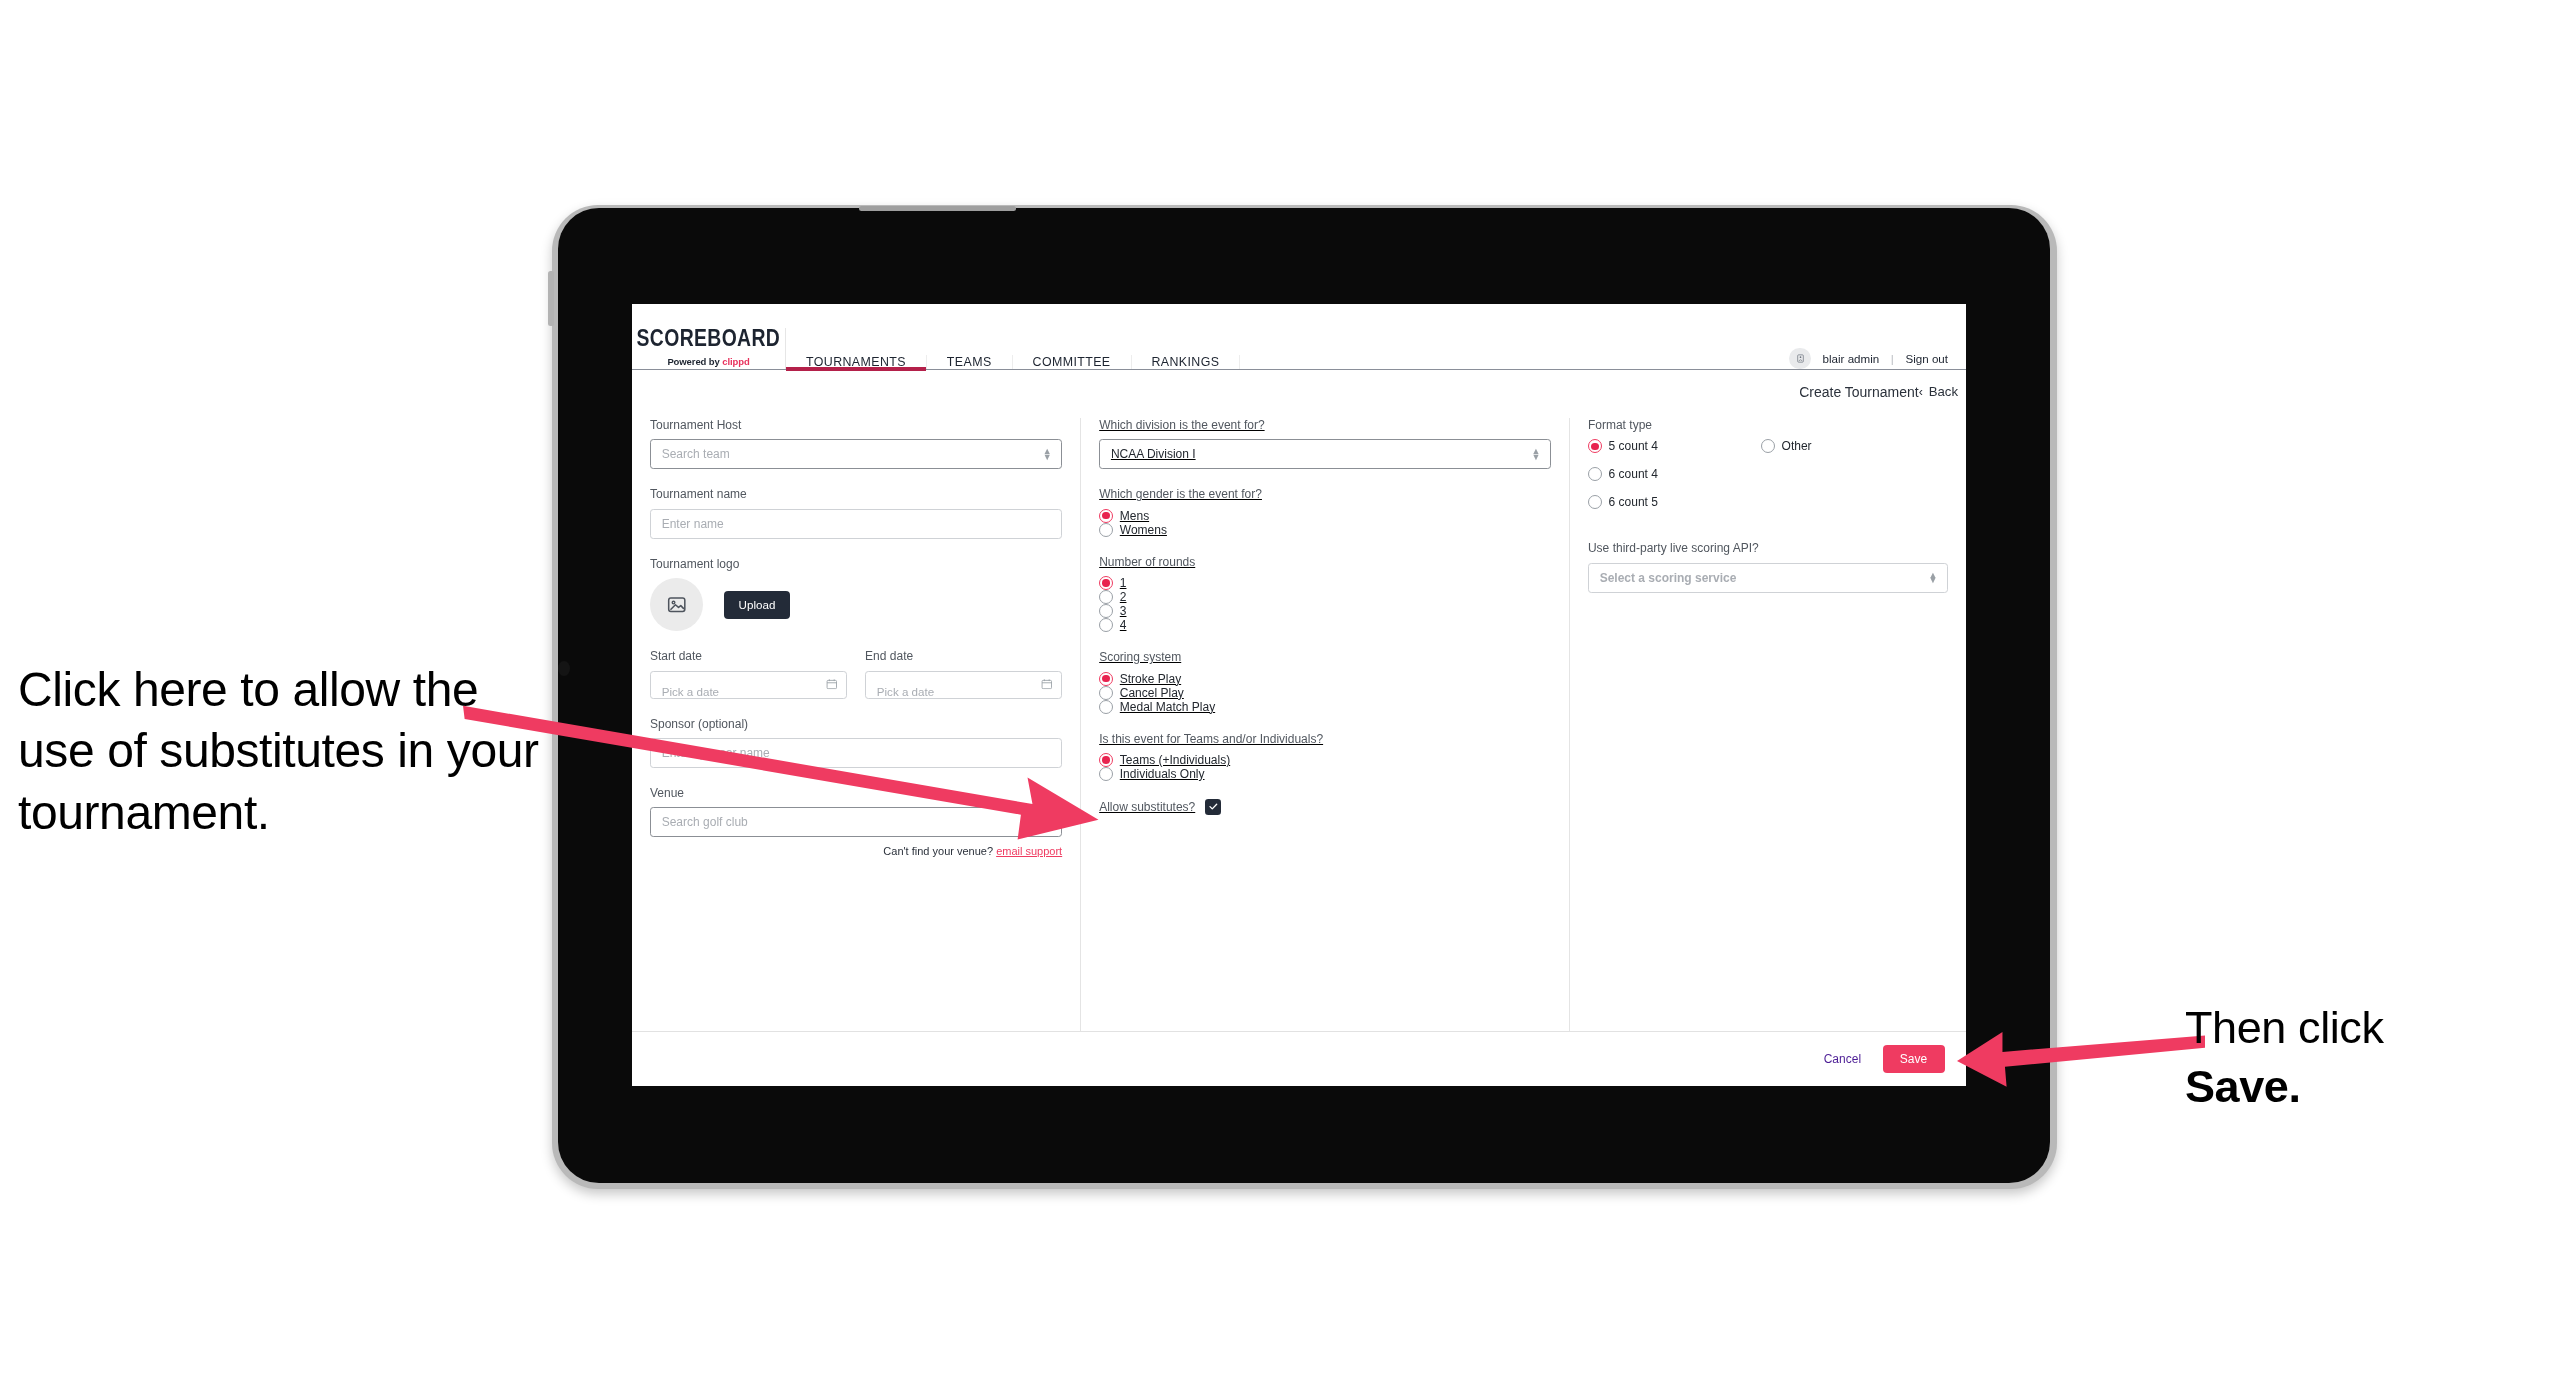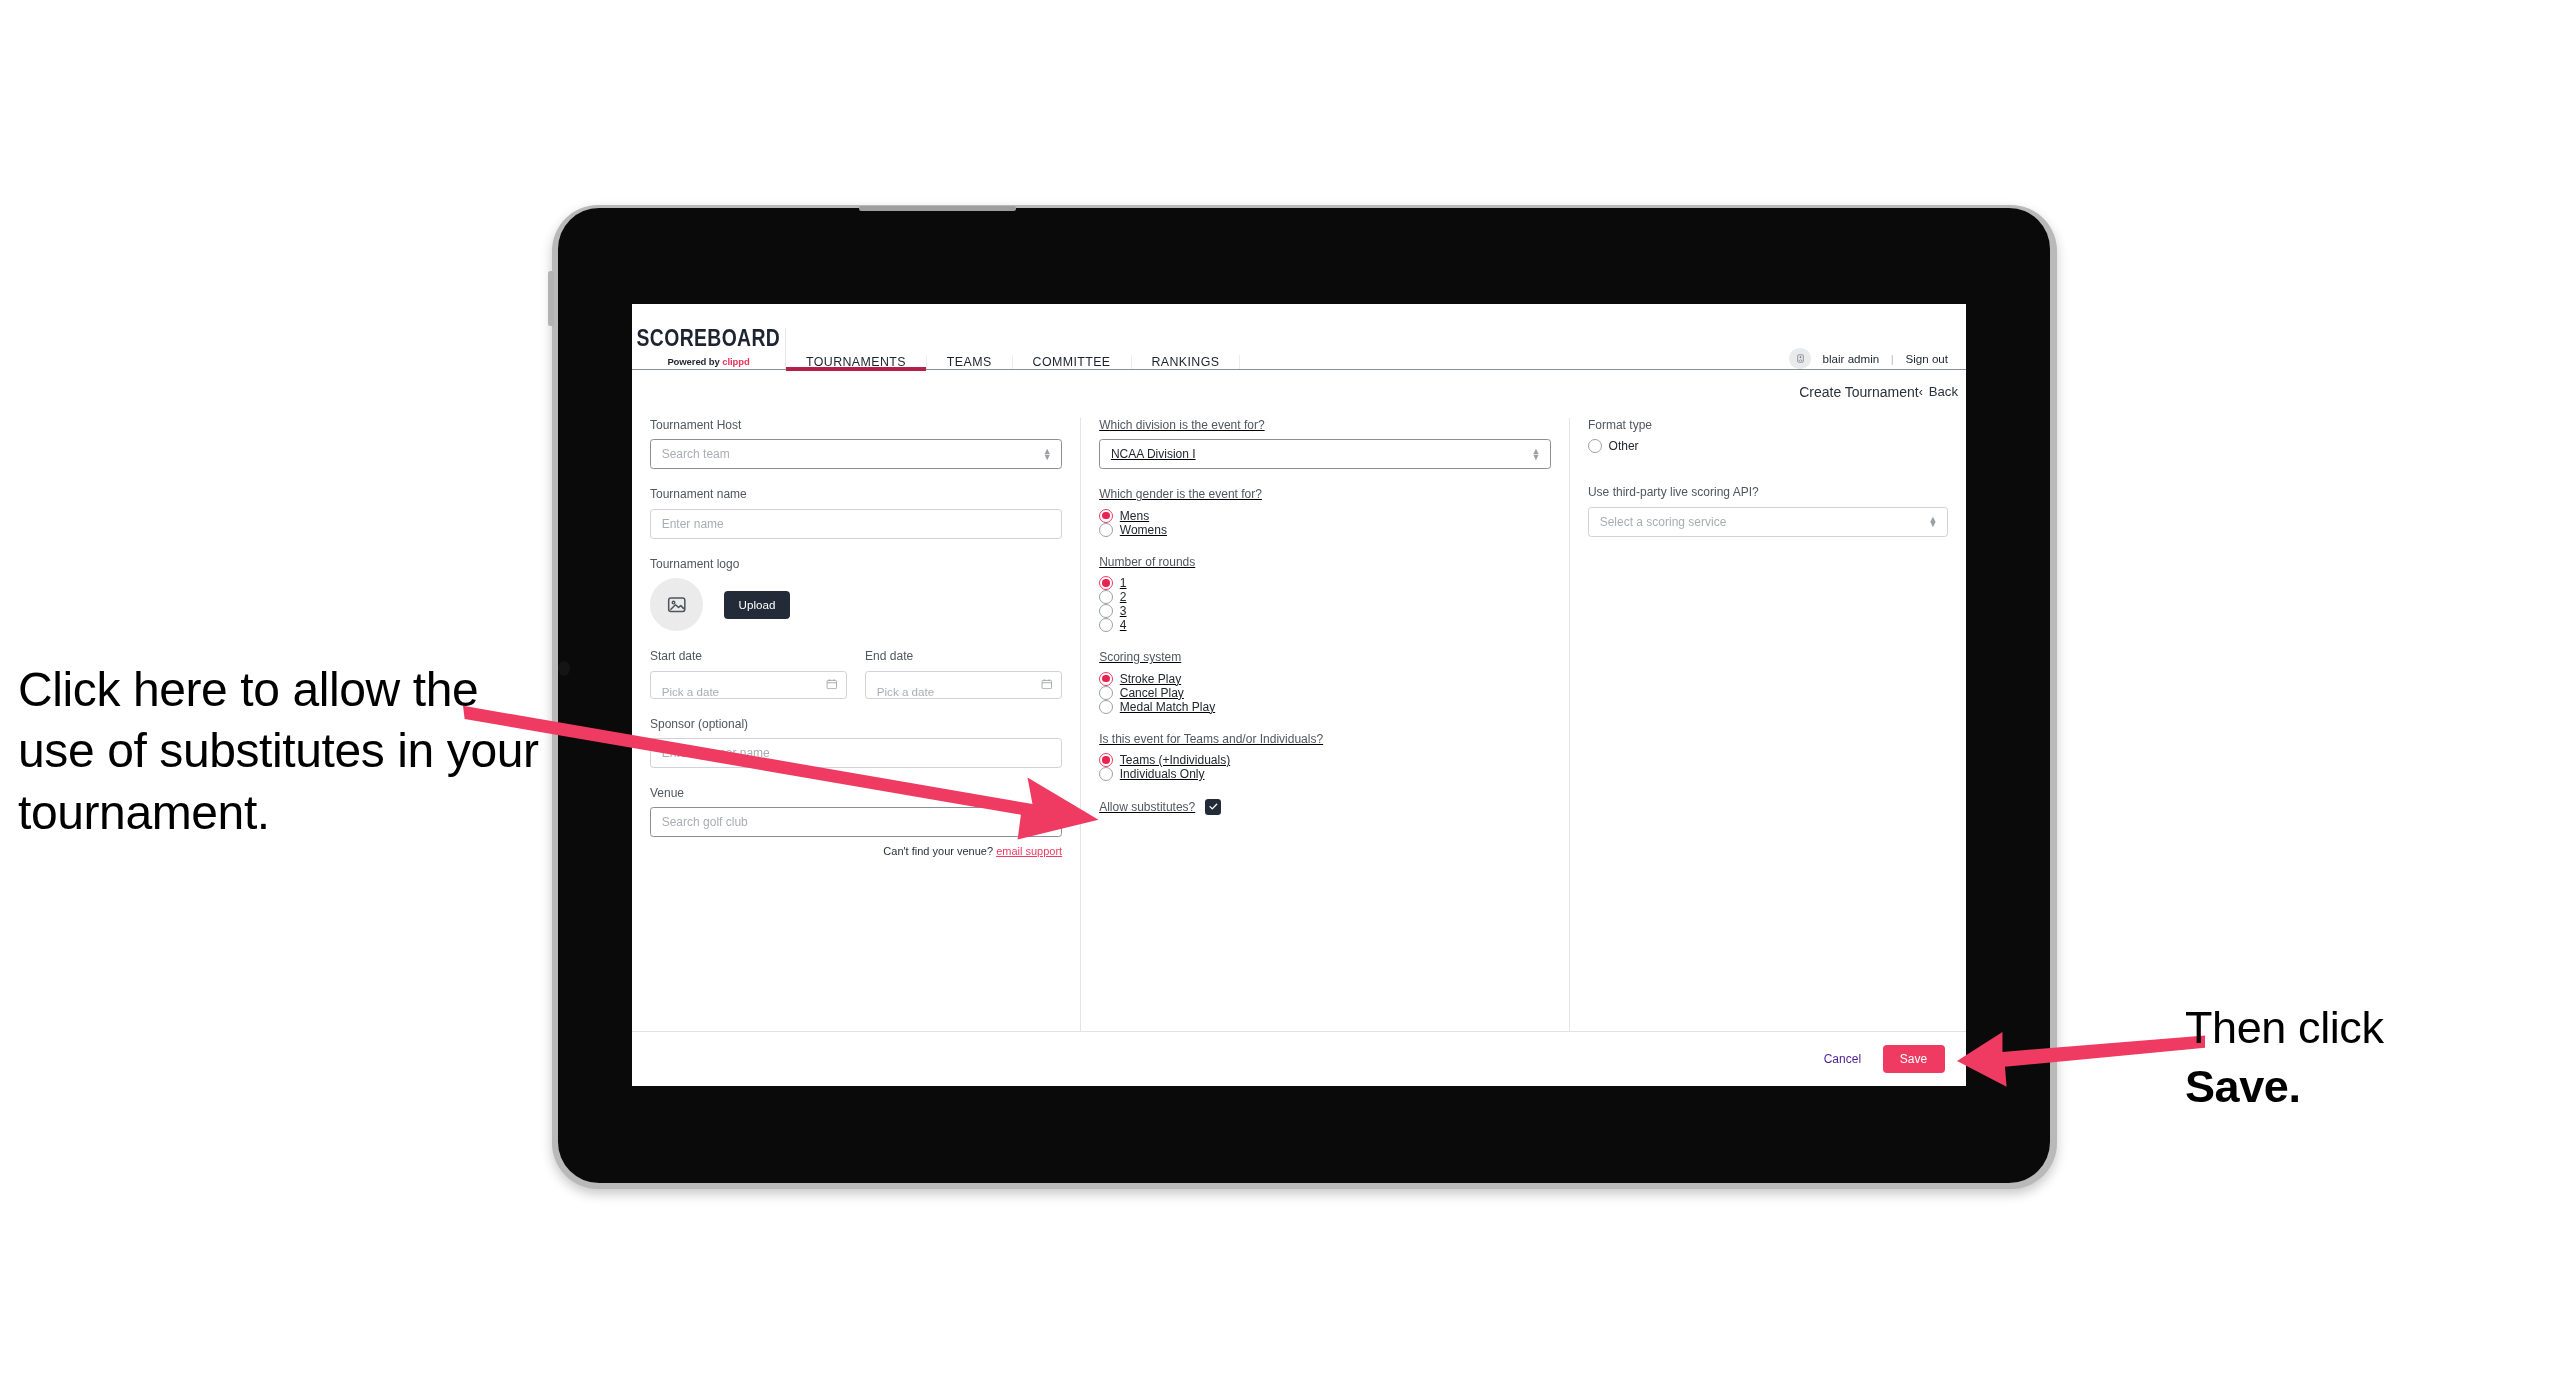--- a/index.html
+++ b/index.html
@@ -545,32 +545,46 @@
           </div>
         </div>
 
       </div>
 
       <div class="col" id="col-right">
 
         <div class="group">
           <div class="field-label">Format type</div>
           <div id="format-grid">
+            <div id="format-col-a">
+              <div class="fmt-item radio-opt">
+                <span class="rdo on"></span>
+                <span>5 count 4</span>
+              </div>
+              <div class="fmt-item radio-opt">
+                <span class="rdo"></span>
+                <span>6 count 4</span>
+              </div>
+              <div class="fmt-item radio-opt">
+                <span class="rdo"></span>
+                <span>6 count 5</span>
+              </div>
+            </div>
             <div id="format-col-b">
               <div class="fmt-item radio-opt">
                 <span class="rdo"></span>
                 <span>Other</span>
               </div>
             </div>
           </div>
         </div>
 
         <div class="group">
           <div class="field-label">Use third-party live scoring API?</div>
-          <div class="sel" style="border-color:#cfd2d6;">
+          <div class="sel" style="border-color:#cfd2d6;font-weight:bold;">
             <span class="ph">Select a scoring service</span>
             <span class="caret">▲<br>▼</span>
           </div>
         </div>
 
       </div>
     </div>
 
     <div id="footer">
       <div id="cancel-btn">Cancel</div>

